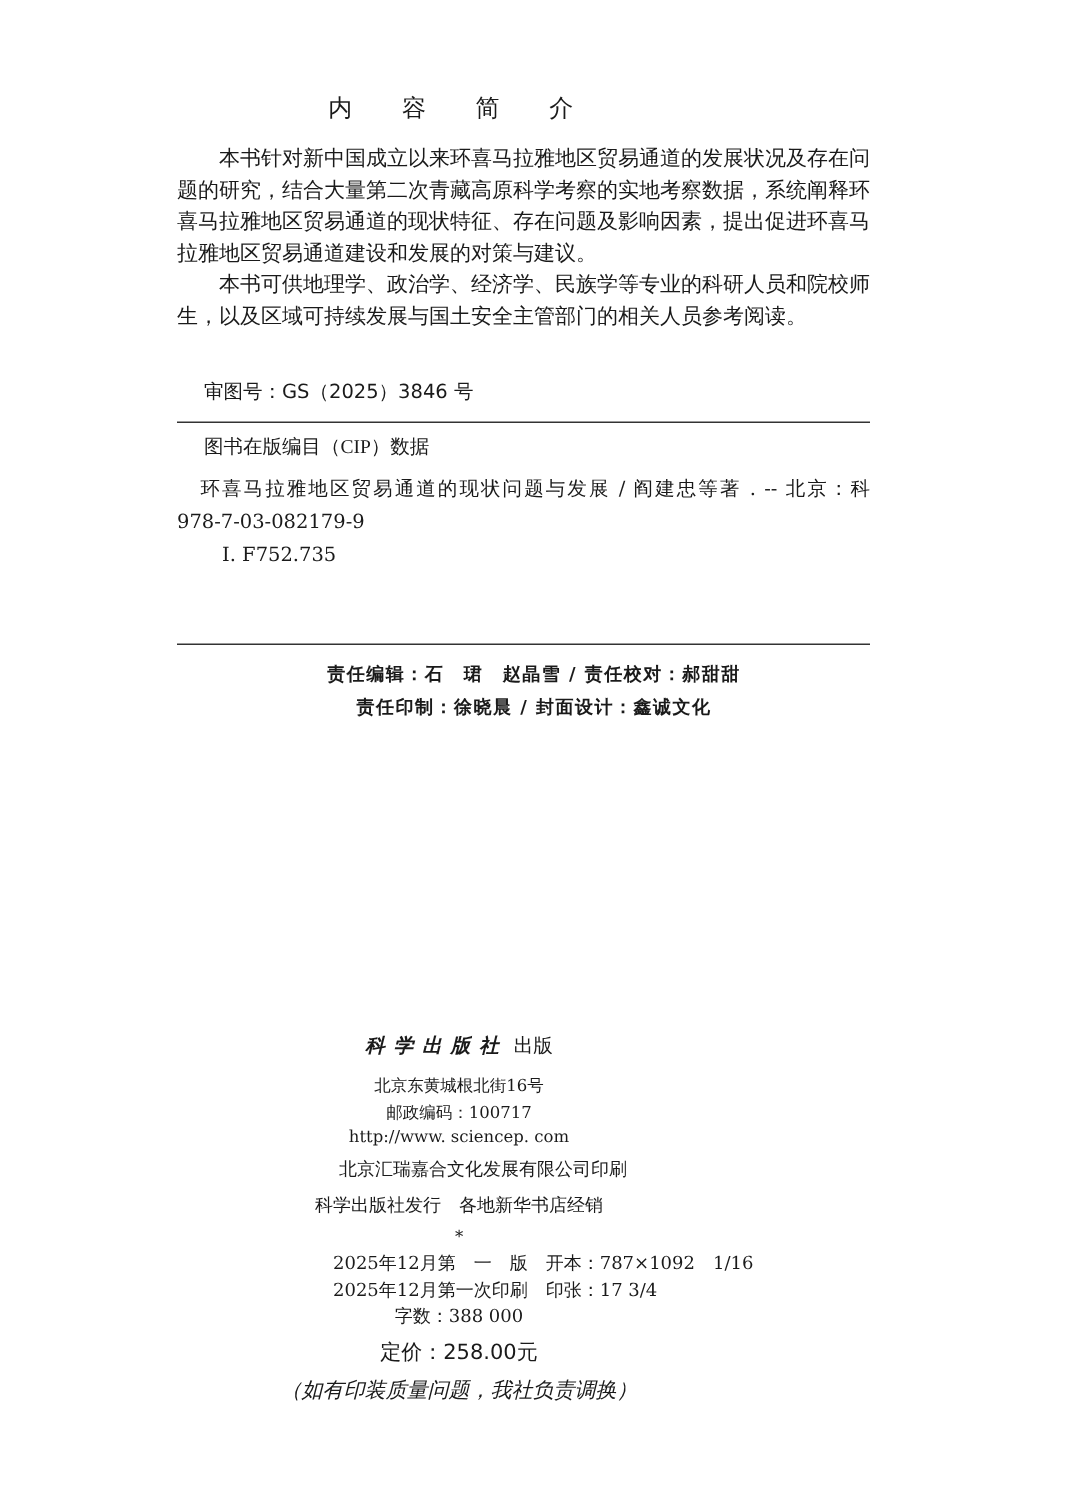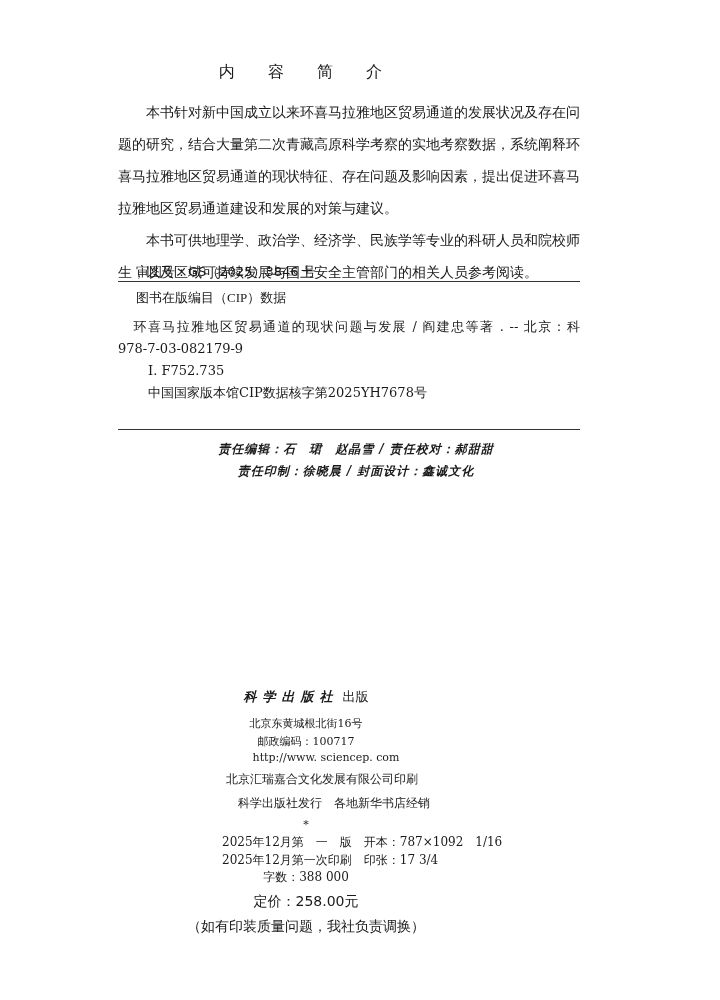--- a/index.html
+++ b/index.html
@@ -1,38 +1,38 @@
 <!DOCTYPE html>
 <html><head>
   <meta charset="utf-8">
   <style>
     html, body { margin: 0; padding: 0; background: #ffffff; }
     body { width: 720px; height: 1000px; position: relative; overflow: hidden; color: #1a1a1a; font-family: "DejaVu Serif", "Liberation Serif", serif; }
     .abs { position: absolute; }
     .title { top: 62px; left: 0; width: 601px; text-align: center; font-family: "DejaVu Sans", sans-serif; font-size: 16px; letter-spacing: 14px; padding-left: 14px; box-sizing: border-box; }
-    .para { left: 118px; width: 462px; font-size: 14px; line-height: 32px; text-align: justify; }
+    .para { left: 118px; width: 462px; font-size: 14px; line-height: 21px; text-align: justify; }
     .para p { margin: 0; text-indent: 2em; }
     .para .p2 { margin-top: 0; }
     .sans { font-family: "DejaVu Sans", "Liberation Sans", sans-serif; }
-    .review { top: 263px; left: 136px; font-size: 13px; }
+    .review { top: 252px; left: 136px; font-size: 13px; }
     .rule { left: 118px; width: 462px; height: 0; border-top: 1px solid #333; }
     .cip-title { top: 289px; left: 136px; font-size: 13px; font-family: Liberation Serif, serif; }
     .cip-body { top: 316px; left: 118px; width: 462px; font-size: 13px; line-height: 22px; }
     .cip-body .l1 { text-indent: 1.2em; text-align: justify; text-align-last: justify; }
     .cip-body .l2 { text-align: justify; text-align-last: justify; }
     .cip-body .indent { padding-left: 30px; }
-    .credits { left: 0; width: 712px; text-align: center; font-size: 12px; font-family: "DejaVu Serif", serif; font-style: italic; font-weight: bold; letter-spacing: 1px; }
+    .credits { left: 0; width: 712px; text-align: center; font-size: 12px; font-family: "DejaVu Serif", serif; font-weight: bold; letter-spacing: 1px; }
     .center { left: 0; width: 612px; text-align: center; }
     .pub { top: 688px; font-size: 13px; }
     .pub .logo { font-style: italic; font-weight: bold; letter-spacing: 6px; font-family: "DejaVu Serif", serif; }
     .small { font-size: 11px; }
     .small2 { font-size: 12px; }
     .specs { left: 222px; font-size: 12px; line-height: 18px; }
     .price { top: 893px; font-size: 14px; font-family: "DejaVu Sans", sans-serif; }
-    .notice { top: 918px; font-size: 14px; }
+    .notice { top: 918px; font-size: 14px; font-style: italic; }
   </style>
 </head>
 <body>
 
 <div class="abs title">内 容 简 介</div>
 
 <div class="abs para" style="top:96px;">
   <p>本书针对新中国成立以来环喜马拉雅地区贸易通道的发展状况及存在问题的研究，结合大量第二次青藏高原科学考察的实地考察数据，系统阐释环喜马拉雅地区贸易通道的现状特征、存在问题及影响因素，提出促进环喜马拉雅地区贸易通道建设和发展的对策与建议。</p>
   <p class="p2">本书可供地理学、政治学、经济学、民族学等专业的科研人员和院校师生，以及区域可持续发展与国土安全主管部门的相关人员参考阅读。</p>
 </div>
@@ -40,37 +40,36 @@
 <div class="abs review sans">审图号：GS（2025）3846 号</div>
 
 <div class="abs rule" style="top:281px;"></div>
 
 <div class="abs cip-title sans">图书在版编目（CIP）数据</div>
 
 <div class="abs cip-body">
   <div class="l1">环喜马拉雅地区贸易通道的现状问题与发展 / 阎建忠等著 . -- 北京：科</div>
   <div>978-7-03-082179-9</div>
   <div class="indent">Ⅰ. F752.735</div>
-  <div class="indent">中国国家版本馆CIP数据核字第2025YH7678号</div>
 </div>
 
 <div class="abs rule" style="top:429px;"></div>
 
 <div class="abs credits" style="top:441px;">责任编辑：石　珺　赵晶雪 / 责任校对：郝甜甜</div>
 <div class="abs credits" style="top:463px;">责任印制：徐晓晨 / 封面设计：鑫诚文化</div>
 
 <div class="abs center pub">
   <span class="logo">科学出版社</span>
   <span>出版</span>
 </div>
 <div class="abs center small" style="top:716px;">北京东黄城根北街16号</div>
 <div class="abs center small" style="top:734px;">邮政编码：100717</div>
-<div class="abs center small" style="top:751px;padding-left:20px;">http://www. sciencep. com</div>
+<div class="abs center small" style="top:751px;">http://www. sciencep. com</div>
 <div class="abs center small2" style="top:771px;padding-left:16px;">北京汇瑞嘉合文化发展有限公司印刷</div>
-<div class="abs center small2" style="top:795px;padding-left:28px;">科学出版社发行　各地新华书店经销</div>
+<div class="abs center small2" style="top:795px;">科学出版社发行　各地新华书店经销</div>
 
 <div class="abs center small" style="top:818px;">*</div>
 <div class="abs specs" style="top:833px;">2025年12月第　一　版　开本：787×1092　1/16</div>
 <div class="abs specs" style="top:851px;">2025年12月第一次印刷　印张：17  3/4</div>
 <div class="abs center small2" style="top:869px;">字数：388 000</div>
 
 <div class="abs center price">定价：258.00元</div>
 <div class="abs center notice">（如有印装质量问题，我社负责调换）</div>
 
 </body></html>

